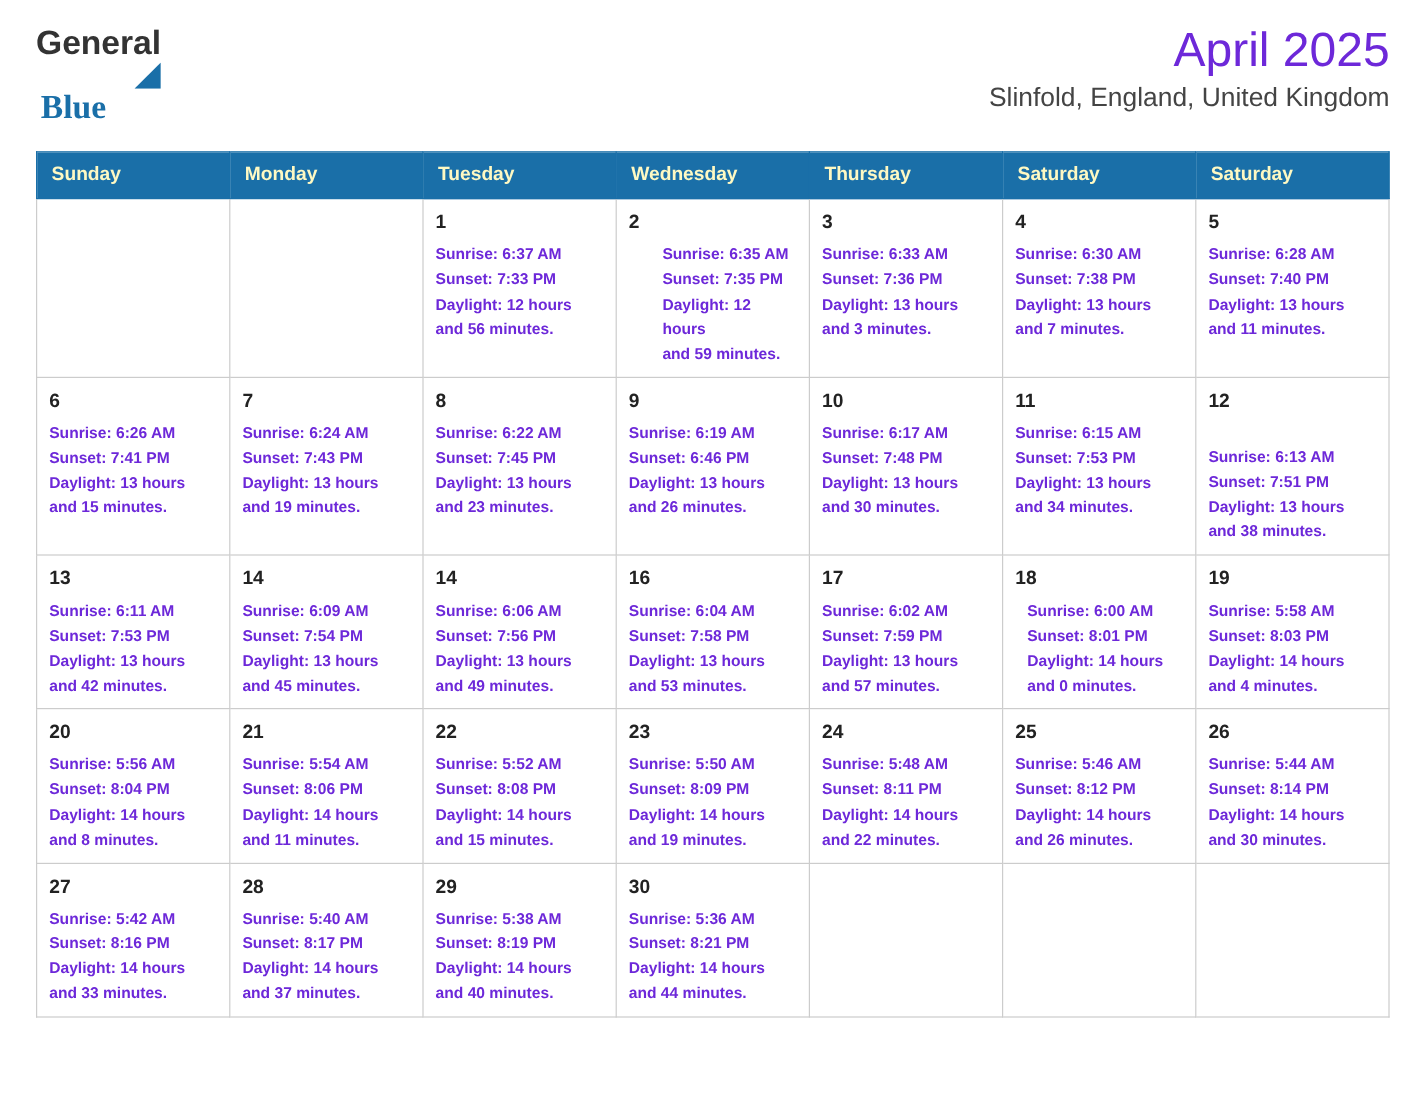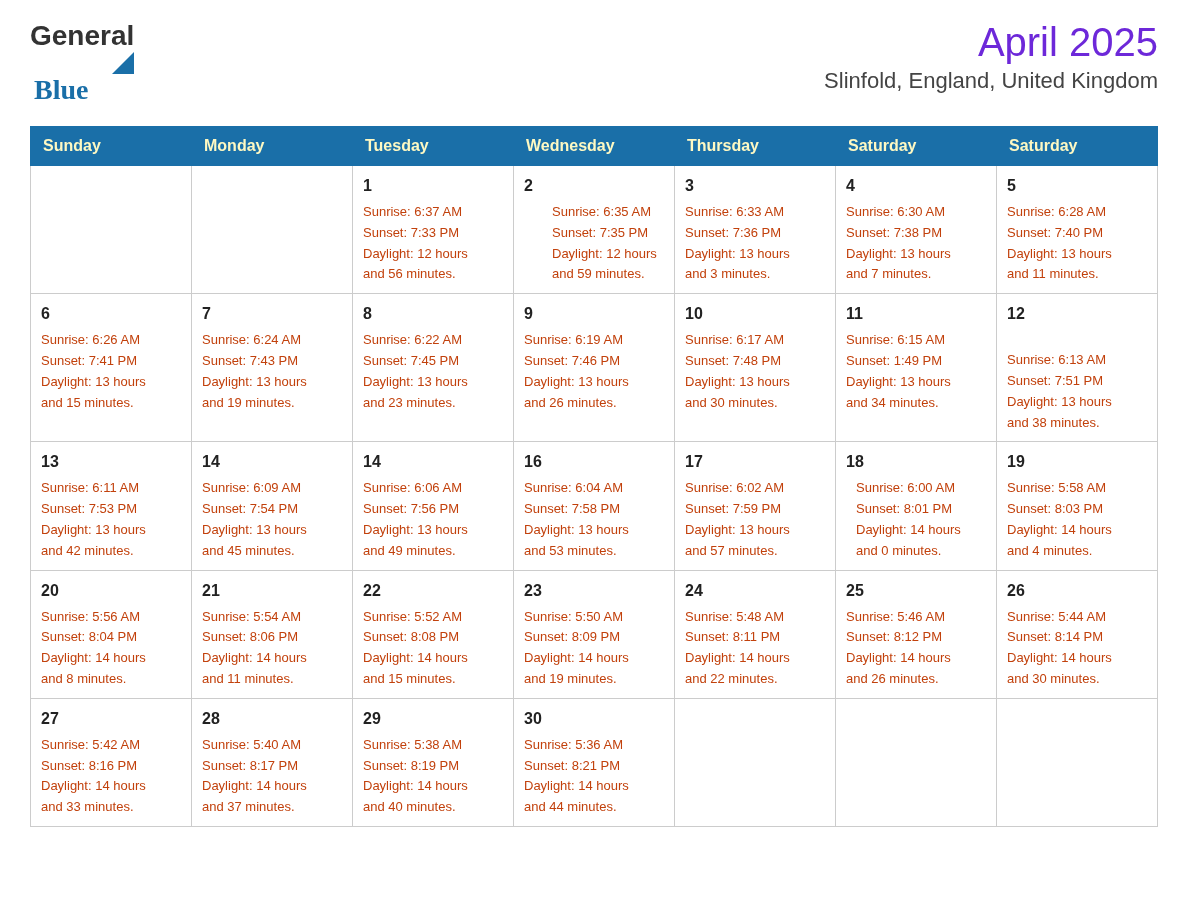--- a/index.html
+++ b/index.html
@@ -76,22 +76,23 @@
     }
     .day-number {
       font-size: 16px;
       font-weight: bold;
       color: #222;
       display: block;
       margin-bottom: 4px;
     }
     .day-info {
       font-size: 13px;
-      color: #c2410c;
+      color: #6d28d9;
       line-height: 1.6;
+      font-weight: bold;
     }
     .empty-cell {
       background: #ffffff;
     }
     
     .logo-icon {
       display: inline-flex;
       align-items: flex-end;
       margin-left: 3px;
     }
@@ -189,35 +190,35 @@
         <td>
           <span class="day-number">8</span>
           <div class="day-info" style="white-space: pre-line;">Sunrise: 6:22 AM
 Sunset: 7:45 PM
 Daylight: 13 hours
 and 23 minutes.</div>
         </td>
         <td>
           <span class="day-number">9</span>
           <div class="day-info" style="white-space: pre-line;">Sunrise: 6:19 AM
-Sunset: 7:46 PM
+Sunset: 6:46 PM
 Daylight: 13 hours
 and 26 minutes.</div>
         </td>
         <td>
           <span class="day-number">10</span>
           <div class="day-info" style="white-space: pre-line;">Sunrise: 6:17 AM
 Sunset: 7:48 PM
 Daylight: 13 hours
 and 30 minutes.</div>
         </td>
         <td>
           <span class="day-number">11</span>
           <div class="day-info" style="white-space: pre-line;">Sunrise: 6:15 AM
-Sunset: 1:49 PM
+Sunset: 7:53 PM
 Daylight: 13 hours
 and 34 minutes.</div>
         </td>
         <td>
           <span class="day-number">12</span>
           <div class="day-info" style="white-space: pre-line; margin-top: 24px;">Sunrise: 6:13 AM
 Sunset: 7:51 PM
 Daylight: 13 hours
 and 38 minutes.</div>
         </td>

